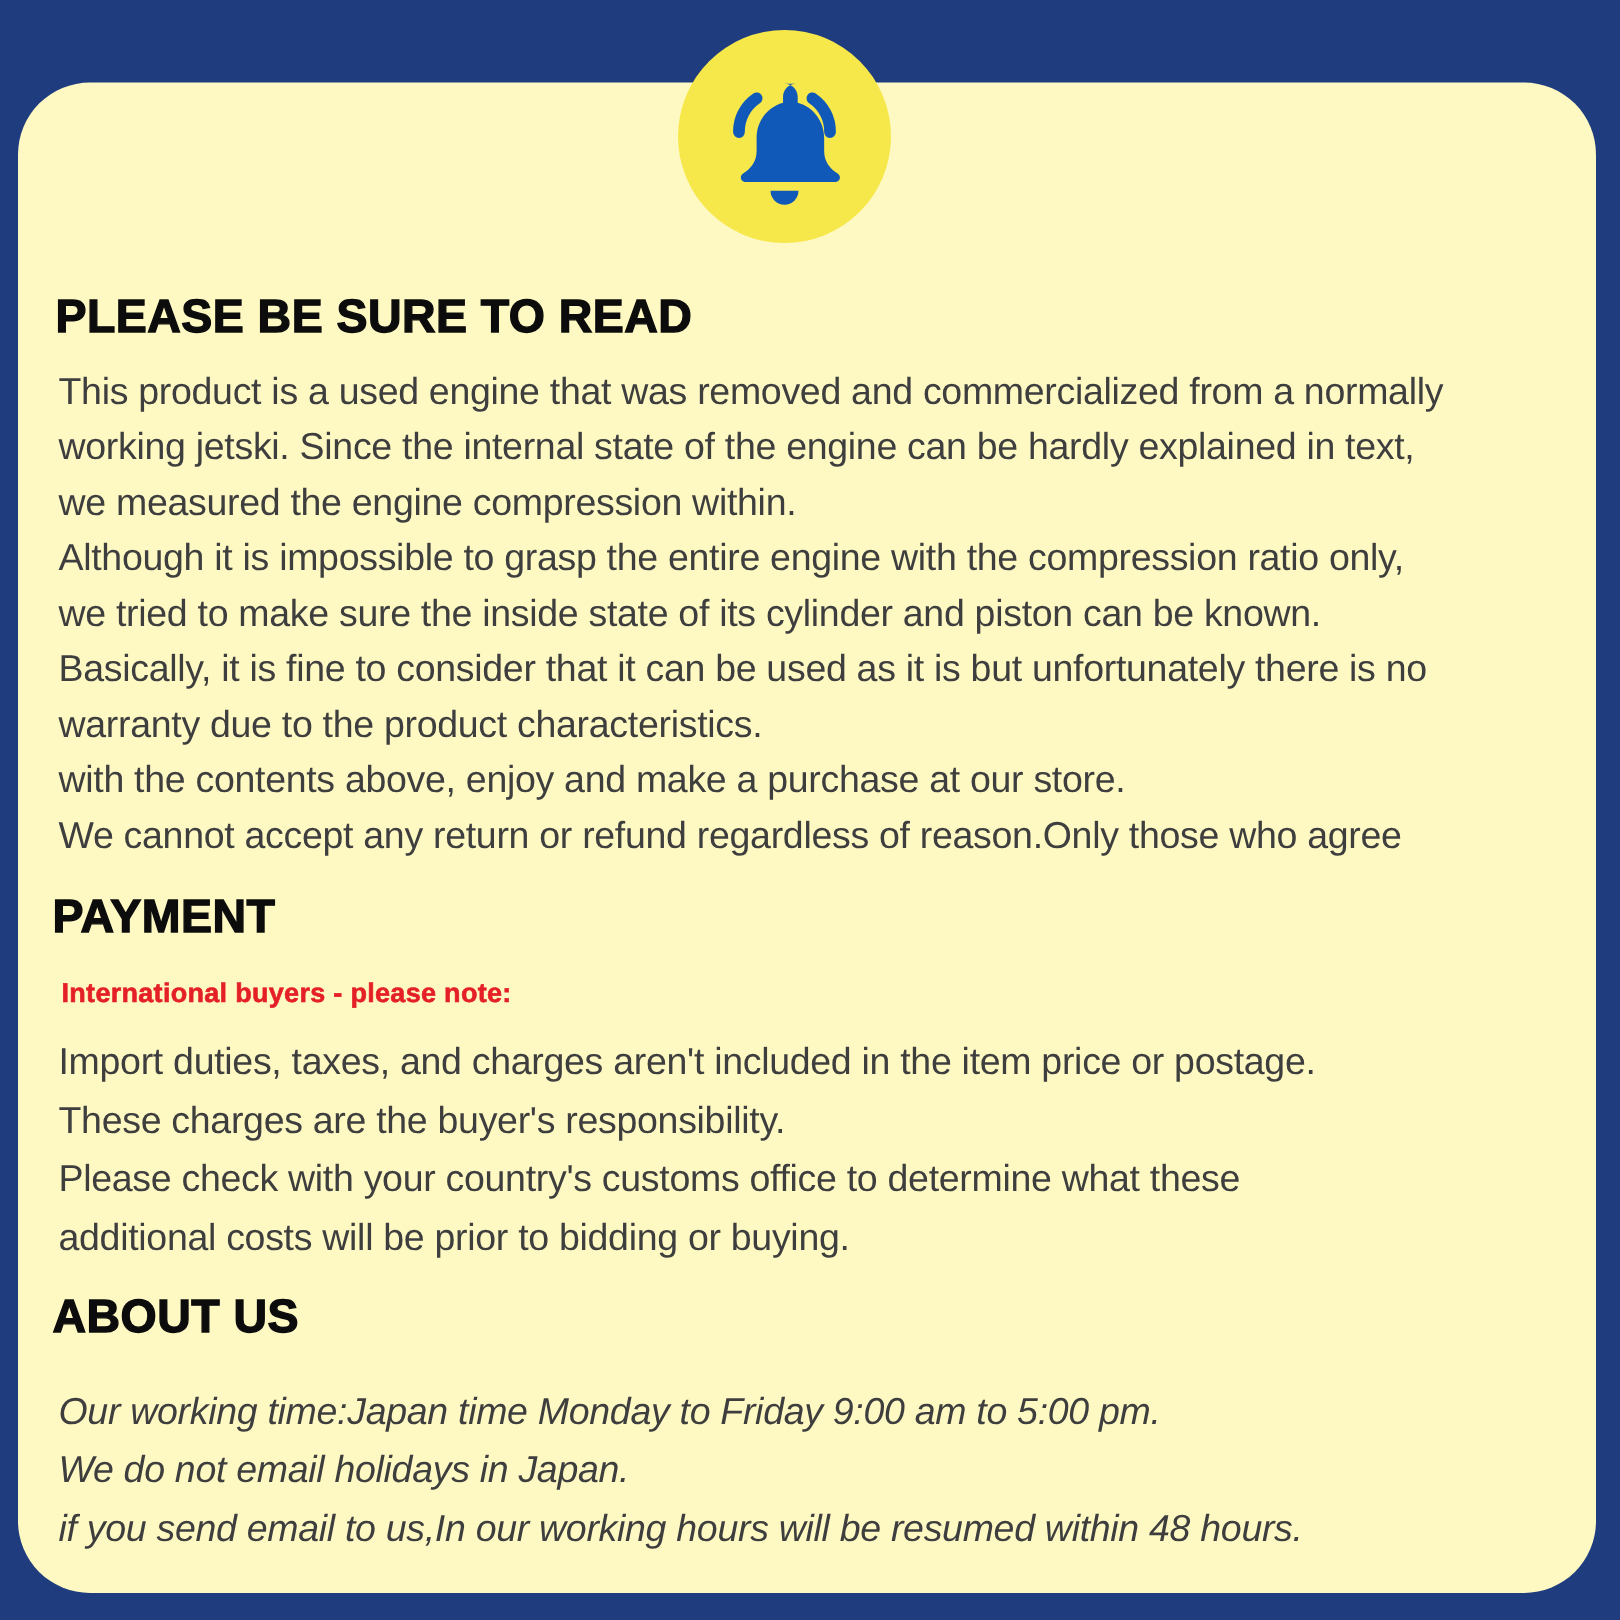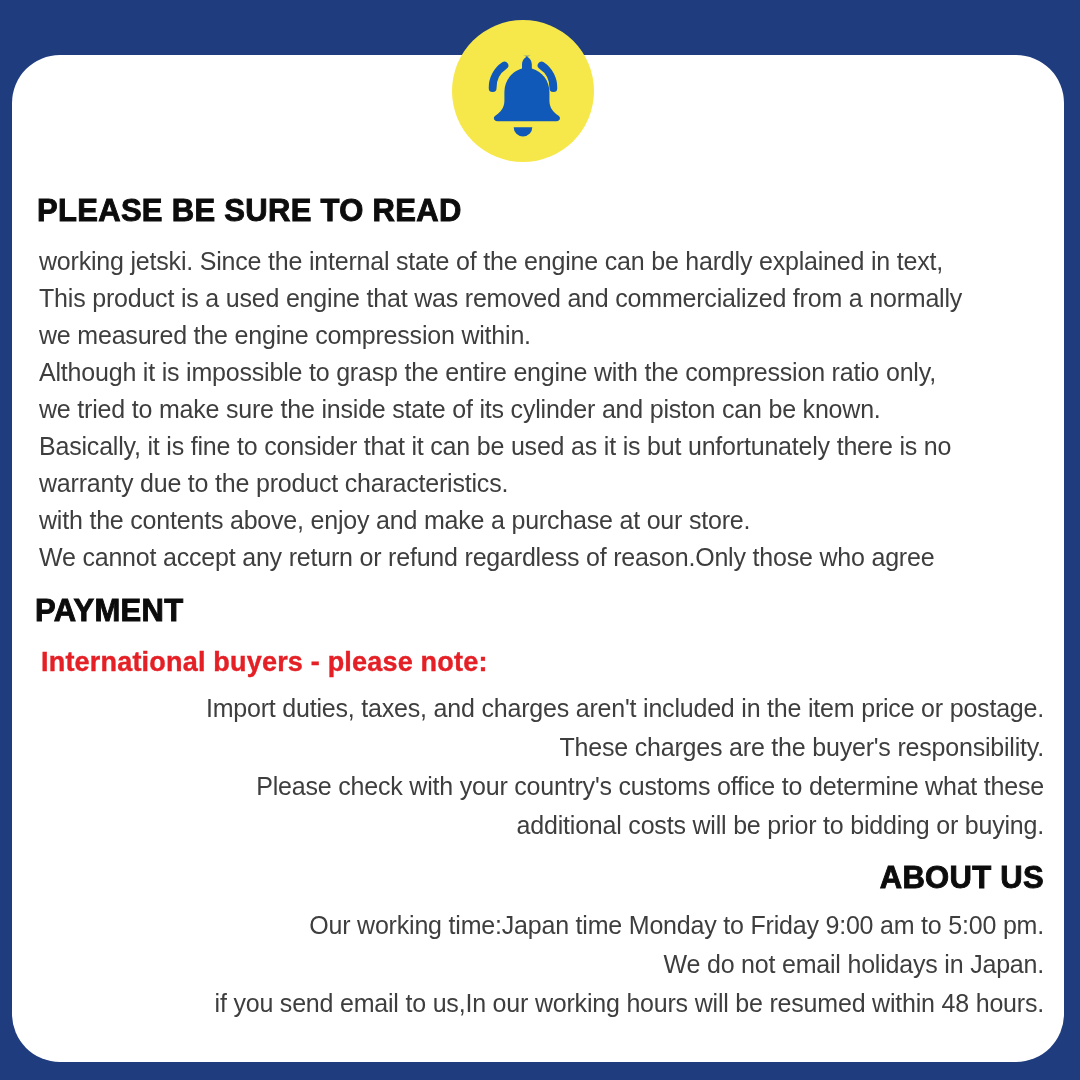--- a/index.html
+++ b/index.html
@@ -13,21 +13,21 @@
     background: #1e3c7e;
     font-family: "Liberation Sans", sans-serif;
     overflow: hidden;
   }
   .card {
     position: absolute;
     left: 12px;
     top: 55px;
     right: 16px;
     bottom: 18px;
-    background: #ffffff;
+    background: #fef9c3;
     border-radius: 48px;
     padding: 138px 20px 0 15px;
     box-sizing: border-box;
     overflow: hidden;
   }
   .badge-circle {
     position: absolute;
     left: 452px;
     top: 20px;
     width: 142px;
@@ -49,42 +49,41 @@
     font-weight: 700;
     color: #0c0c0c;
     font-size: 31px;
     line-height: 36px;
     letter-spacing: 0.3px;
     -webkit-text-stroke: 0.9px #0c0c0c;
     font-family: "Liberation Sans", sans-serif;
   }
   .h-read { margin: 0 0 0 10px; }
   .h-payment { margin: 17px 0 4px 8px; }
-  .h-about { margin: 15px 0 4px 8px; text-align: right; }
+  .h-about { margin: 15px 0 4px 8px; }
   .body-block {
     margin: 14px 0 0 12px;
     color: #3e3e3e;
     font-size: 25px;
     letter-spacing: -0.2px;
   }
   .body-block .line {
     line-height: 37px;
     white-space: nowrap;
   }
   .pay-block .line, .about-block .line {
     line-height: 39px;
-    text-align: right;
   }
   .pay-block { margin-top: 11px; }
-  .about-block { margin-top: 10px; }
+  .about-block { margin-top: 26px; font-style: italic; }
   .alert-note {
     margin: 17px 0 0 14px;
     color: #e42026;
     font-weight: 700;
-    font-size: 27px;
+    font-size: 18px;
     line-height: 32px;
     letter-spacing: 0.2px;
     -webkit-text-stroke: 0.4px #e42026;
     white-space: nowrap;
   }
 </style>
 </head>
 <body>
 
 <div class="badge-circle">
@@ -108,22 +107,22 @@
 
       <path fill="none" stroke="#1159b8" stroke-width="8" stroke-linecap="round" d="M79 45 A 27 27 0 0 0 67 22"></path>
     </svg>
   </span>
 </div>
 
 <div class="card">
 
   <h1 class="h-read">PLEASE BE SURE TO READ</h1>
   <div class="body-block">
+    <div class="line">This product is a used engine that was removed and commercialized from a normally</div>
     <div class="line">working jetski. Since the internal state of the engine can be hardly explained in text,</div>
-    <div class="line">This product is a used engine that was removed and commercialized from a normally</div>
     <div class="line">we measured the engine compression within.</div>
     <div class="line">Although it is impossible to grasp the entire engine with the compression ratio only,</div>
     <div class="line">we tried to make sure the inside state of its cylinder and piston can be known.</div>
     <div class="line">Basically, it is fine to consider that it can be used as it is but unfortunately there is no</div>
     <div class="line">warranty due to the product characteristics.</div>
     <div class="line">with the contents above, enjoy and make a purchase at our store.</div>
     <div class="line">We cannot accept any return or refund regardless of reason.Only those who agree</div>
   </div>
 
   <h2 class="h-payment">PAYMENT</h2>

